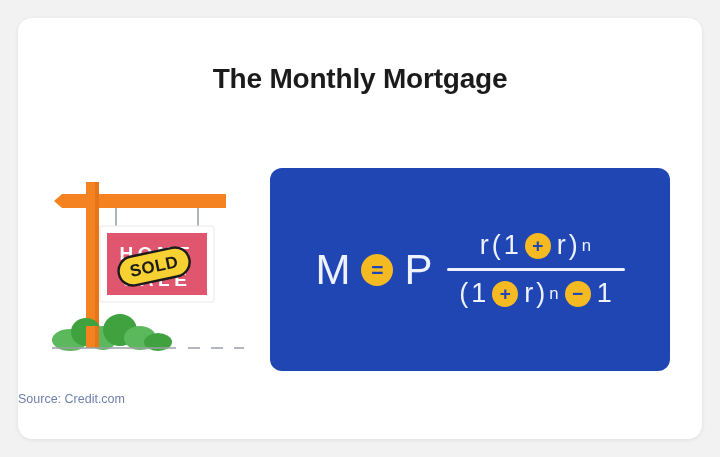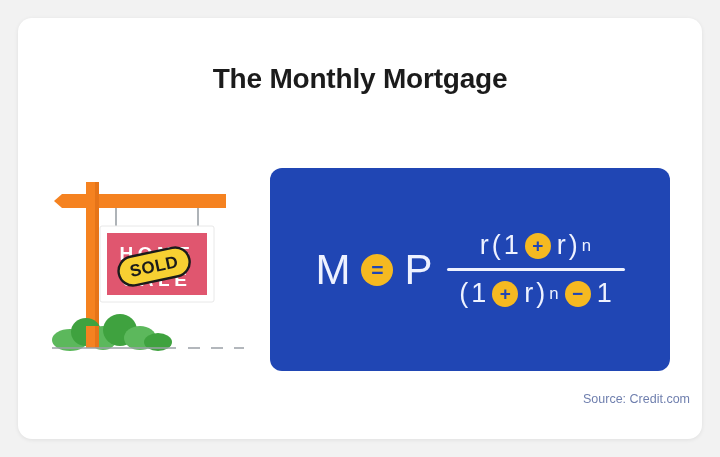--- a/index.html
+++ b/index.html
@@ -146,25 +146,24 @@
     font-size: 19px;
     margin: 0 3px;
   }
 
   
   .source {
     position: absolute;
     left: 0;
     top: 374px;
     width: 632px;
-    text-align: right;
+    text-align: left;
     font-size: 12.5px;
     color: #6f7fae;
     font-family: "Liberation Sans", sans-serif;
-    margin-left: 40px;
   }
 </style>
 </head>
 <body>
 
 <div id="infographic">
   <div class="card">
 
     <div class="title-block">
       <div class="title-line">The Monthly Mortgage</div>

